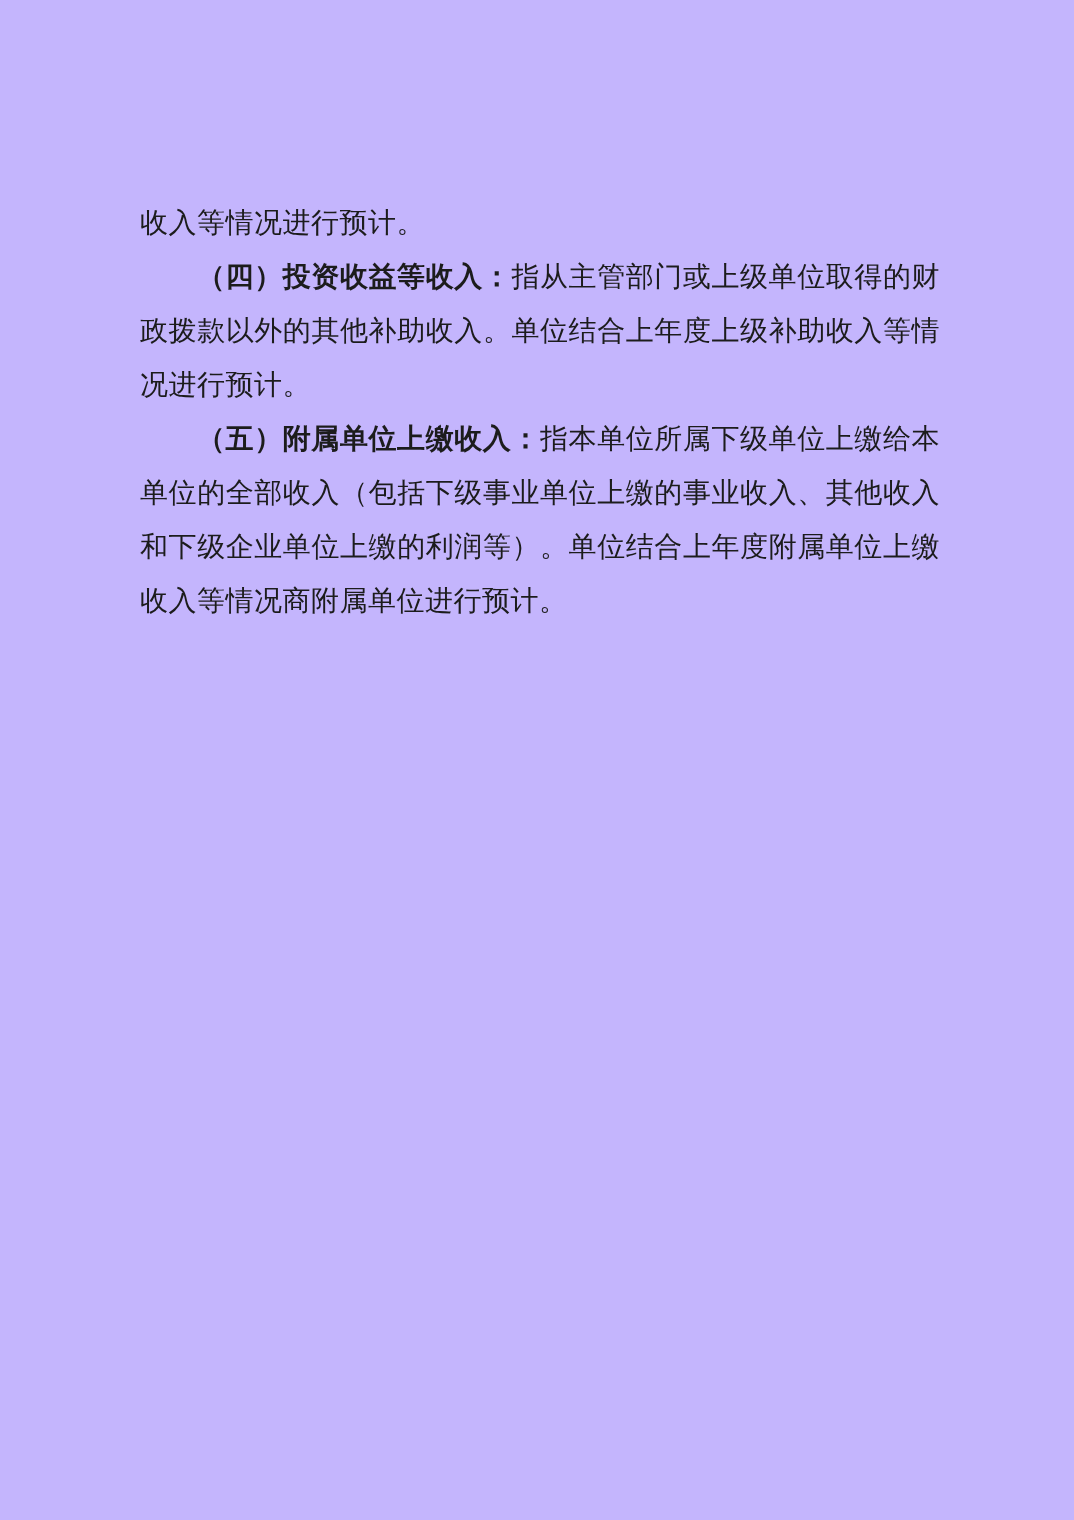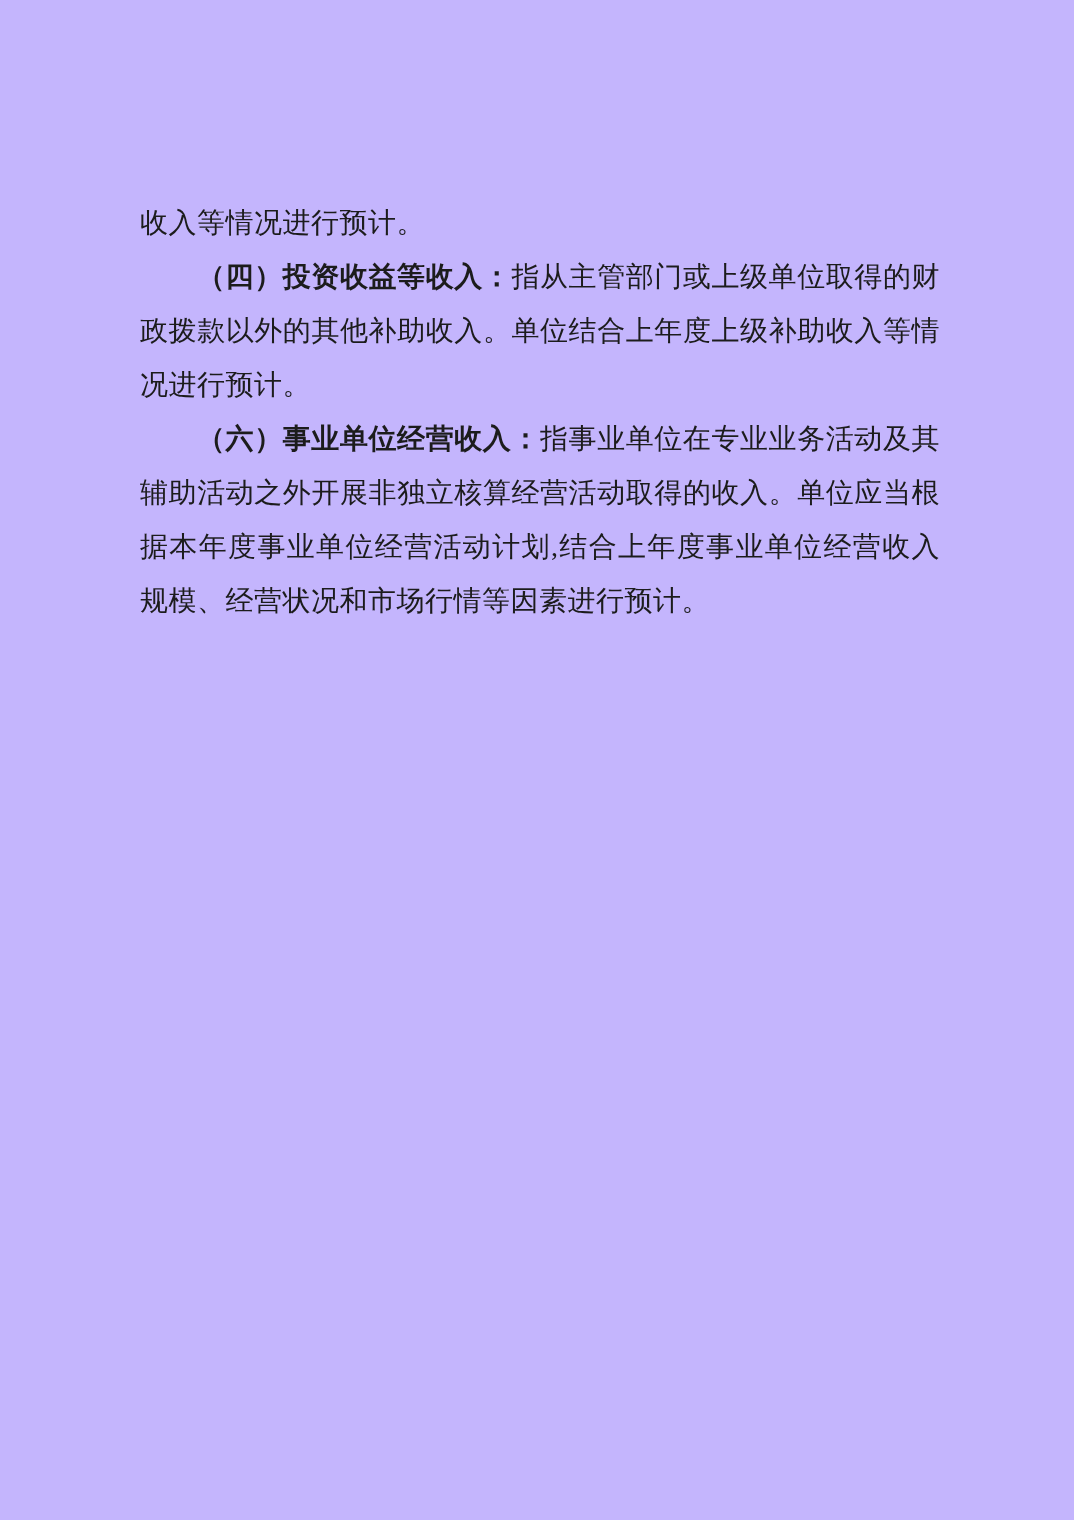--- a/index.html
+++ b/index.html
@@ -42,19 +42,19 @@
 </head>
 <body>
 
 <div class="page">
   <div class="content">
 
     <p class="para"><span>收入等情况进行预计。</span></p>
 
     <p class="para indent"><span class="lead">（四）投资收益等收入：</span><span>指从主管部门或上级单位取得的财政拨款以外的其他补助收入。单位结合上年度上级补助收入等情况进行预计。</span></p>
 
+    <p class="para indent"><span class="lead">（五）附属单位上缴收入：</span><span>指本单位所属下级单位上缴给本单位的全部收入（包括下级事业单位上缴的事业收入、其他收入和下级企业单位上缴的利润等）。单位结合上年度附属单位上缴收入等情况商附属单位进行预计。</span></p>
 
-    <p class="para indent"><span class="lead">（六）事业单位经营收入：</span><span>指事业单位在专业业务活动及其辅助活动之外开展非独立核算经营活动取得的收入。单位应当根据本年度事业单位经营活动计划,结合上年度事业单位经营收入规模、经营状况和市场行情等因素进行预计。</span></p>
 
 
 
   </div>
 </div>
 
 </body></html>

